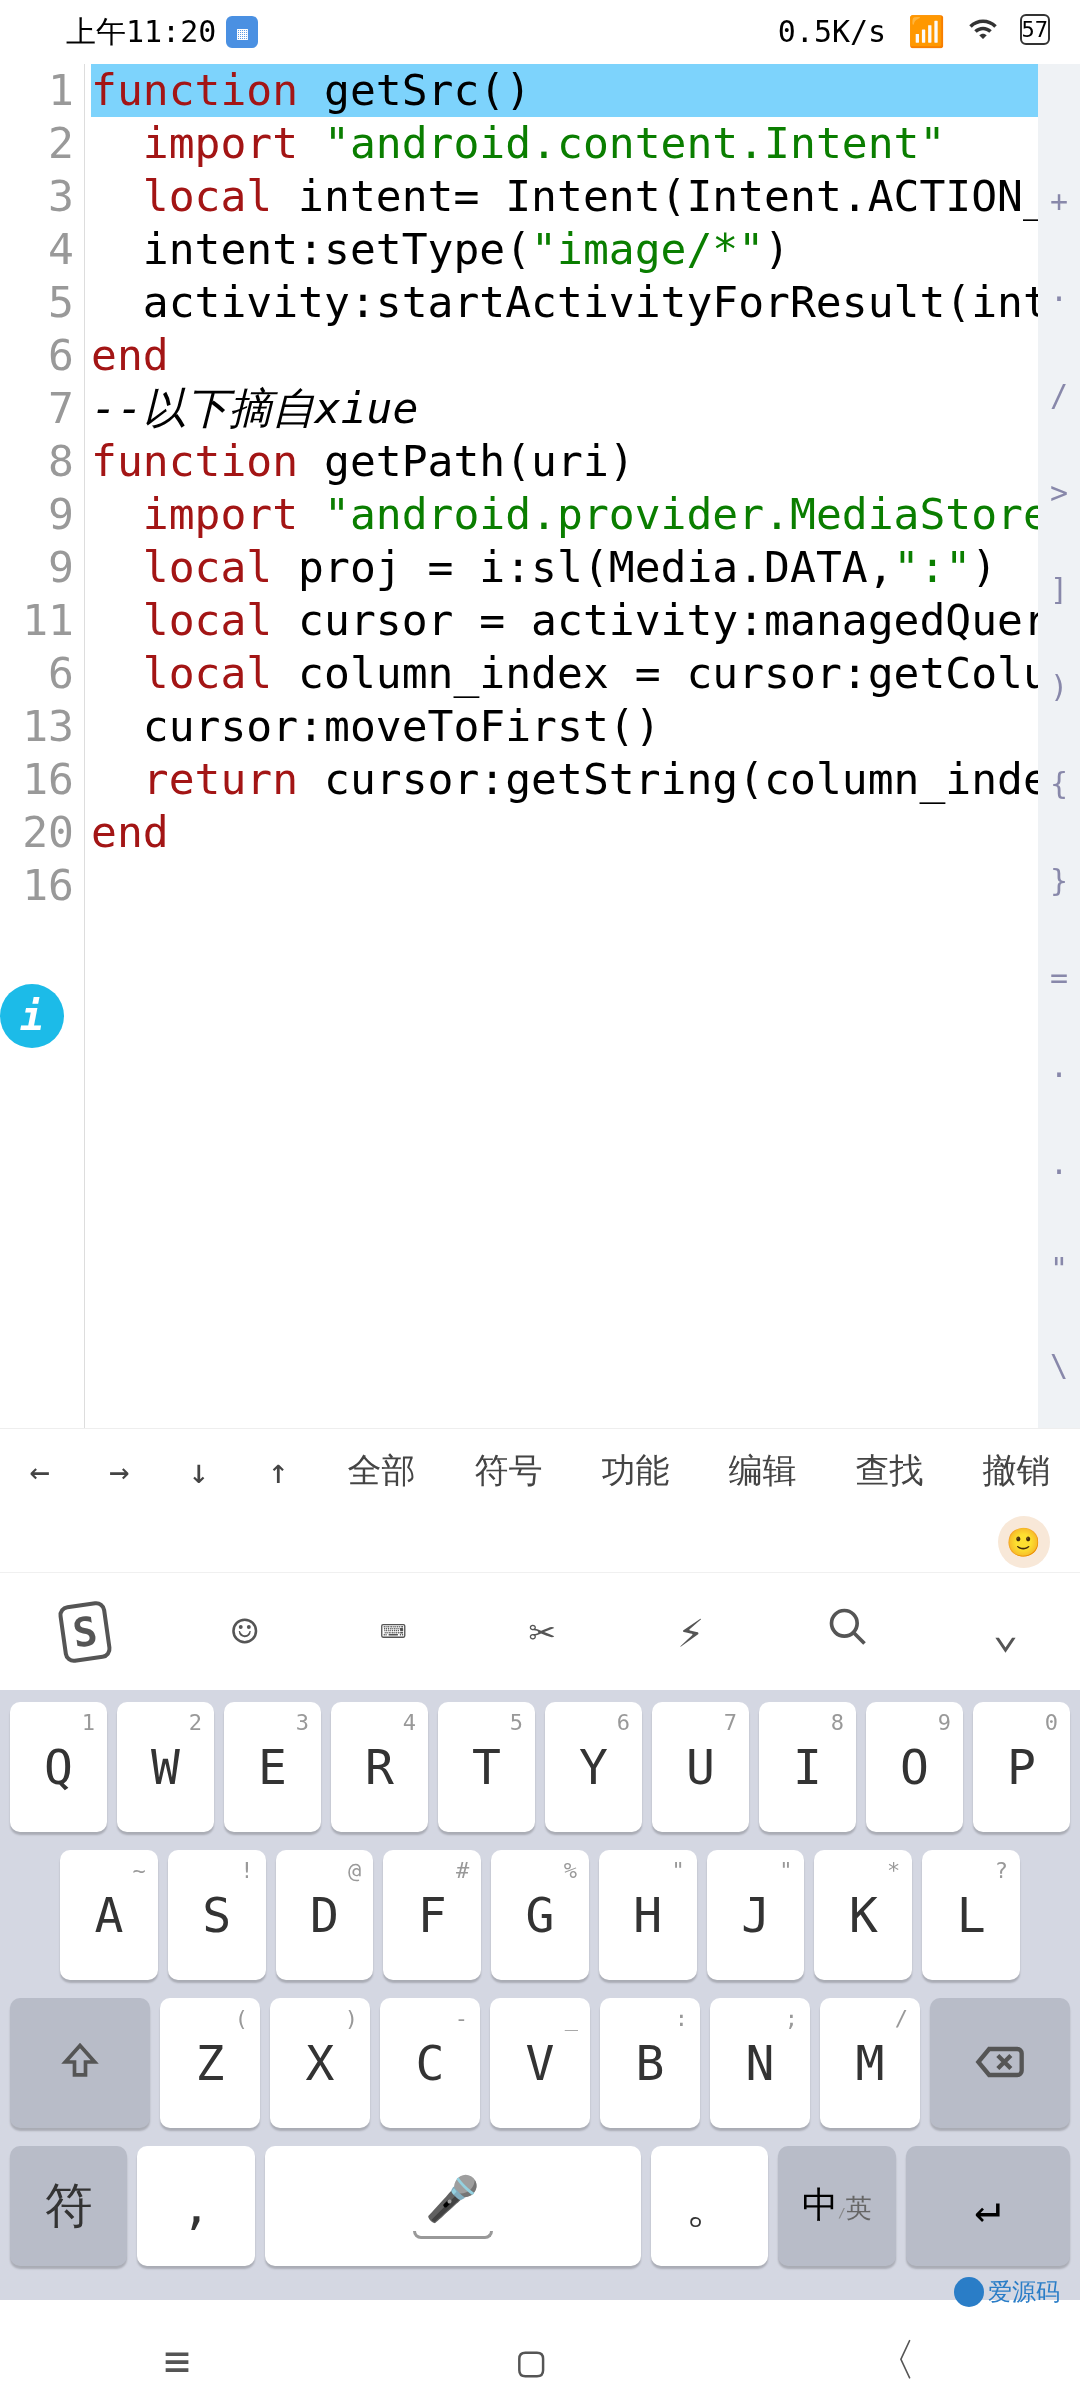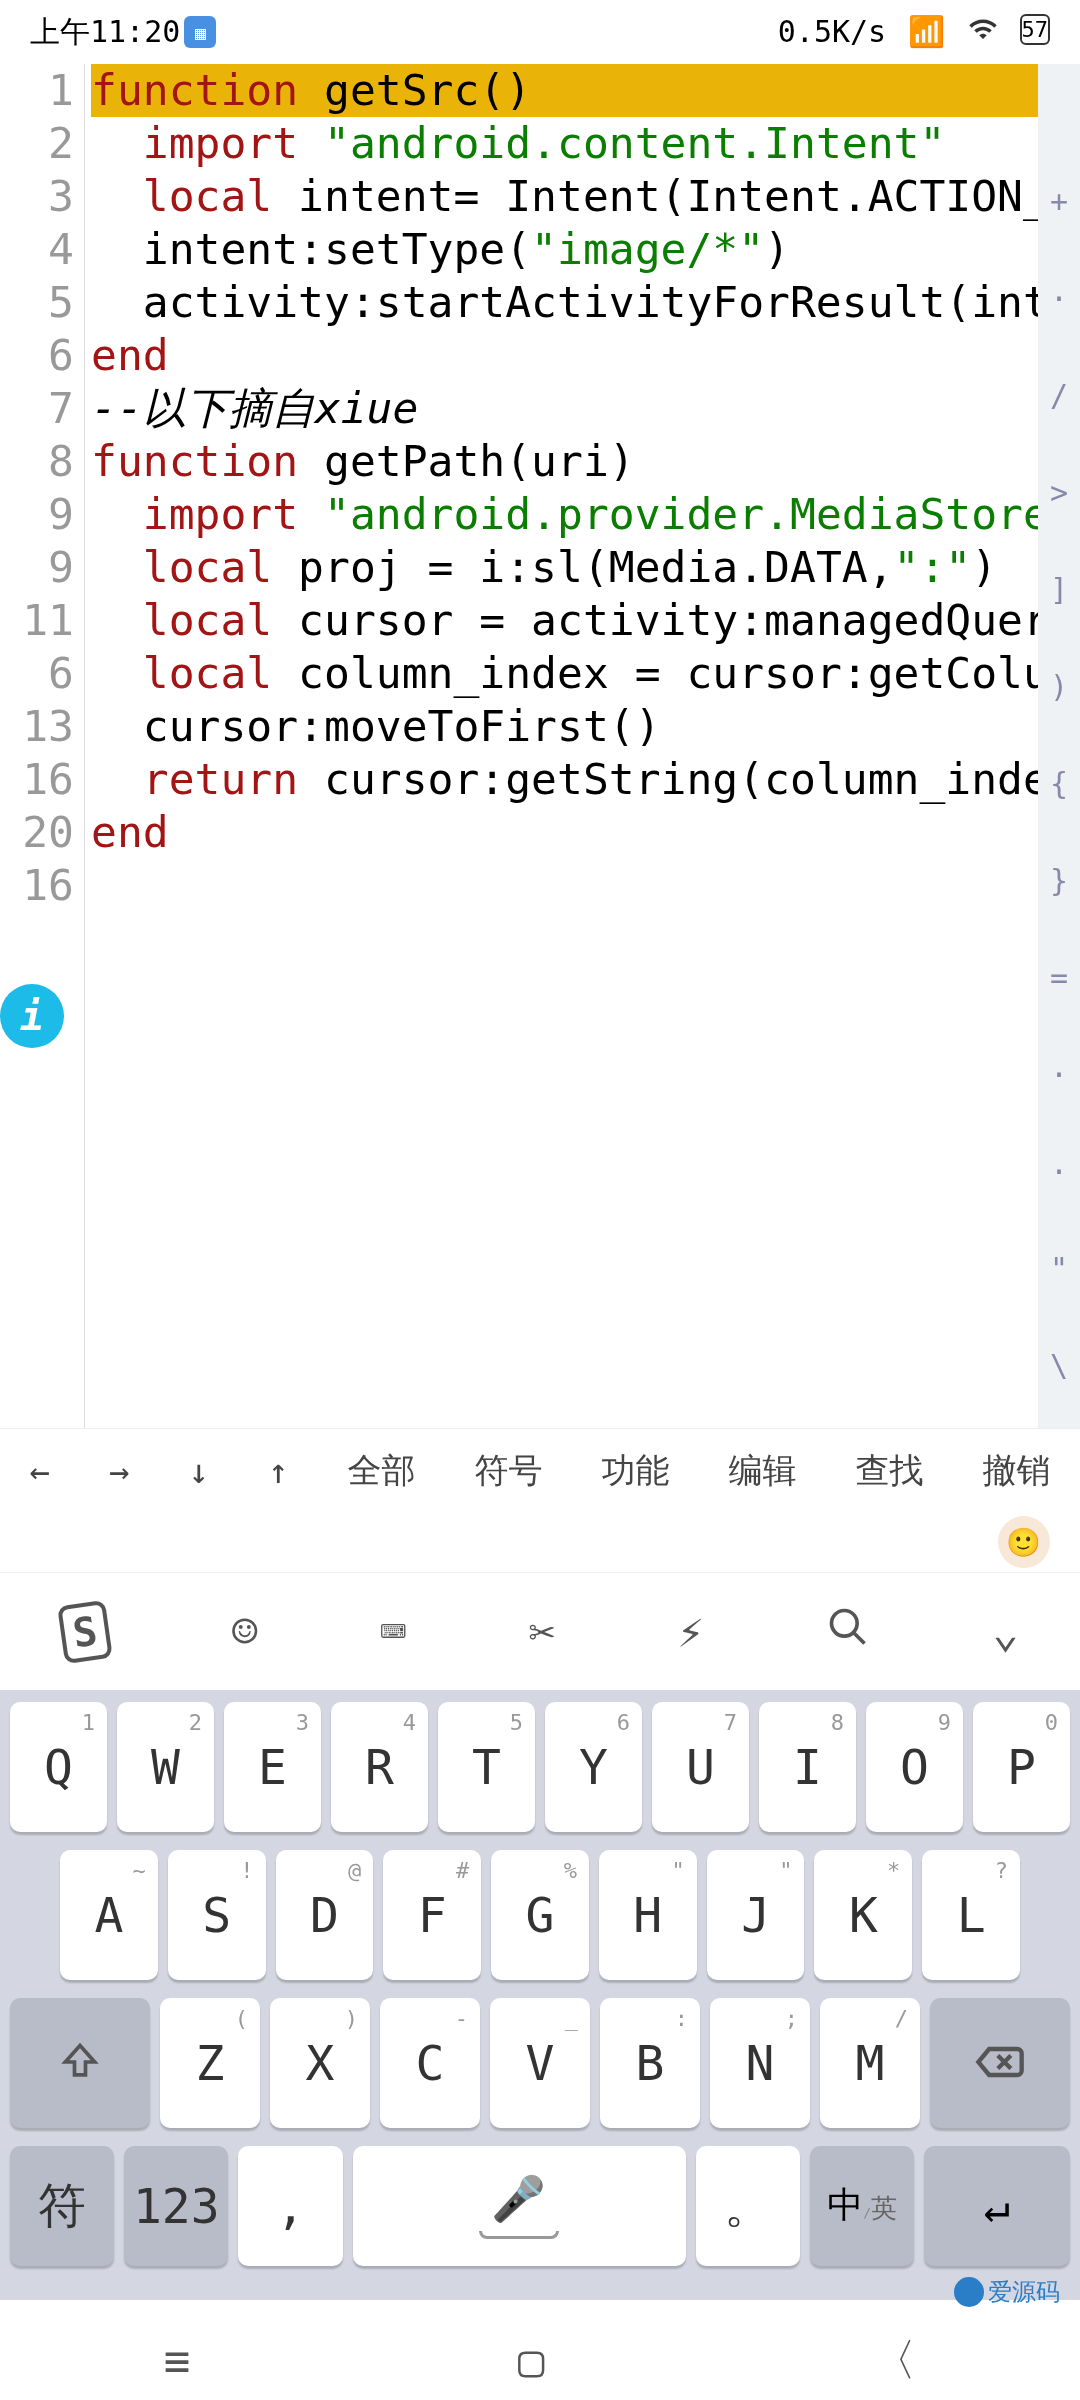--- a/index.html
+++ b/index.html
@@ -1,27 +1,27 @@
 <!DOCTYPE html>
 <html><head>
 <meta charset="utf-8">
 <style>
 * { margin: 0; padding: 0; box-sizing: border-box; }
 body { width: 1080px; height: 2400px; font-family: monospace; background: #fff; position: relative; overflow: hidden; }
 
 .status-bar { height: 64px; display: flex; justify-content: space-between; align-items: center; padding: 0 30px; font-size: 30px; }
-.status-left { display: flex; align-items: center; gap: 4px; }
+.status-left { display: flex; align-items: center; gap: 10px; margin-left: 36px; }
 .status-right { display: flex; align-items: flex-start; gap: 22px; }
 .grid-icon { width: 32px; height: 32px; background: #4a90e2; border-radius: 6px; display: flex; align-items: center; justify-content: center; color: #fff; font-size: 18px; }
 .battery { border: 2px solid #333; border-radius: 6px; padding: 1px 0; font-size: 22px; }
 
 .editor { display: flex; height: 1364px; position: relative; }
 .gutter { width: 84px; background: #fff; text-align: right; padding-right: 10px; font-size: 43px; color: #999; line-height: 53px; font-family: monospace; }
 .code-area { flex: 1; font-size: 43px; line-height: 53px; font-family: monospace; border-left: 1px solid #ddd; padding-left: 6px; white-space: pre; overflow: hidden; }
-.code-line.current { background: #eab308; }
+.code-line.current { background: #7dd3fc; }
 .kw { color: #a31515; }
 .str { color: #0a7e00; }
 .cmt { color: #000000; font-style: italic; }
 .fn { color: #000; }
 .right-strip { position: absolute; right: 0; top: 0; width: 42px; height: 100%; background: #eff2f5; display: flex; flex-direction: column; align-items: center; padding-top: 120px; gap: 62px; color: #88a; font-size: 30px; }
 .collapse-arrow { position: absolute; right: 8px; top: 8px; color: #888; font-size: 42px; }
 .info-badge { position: absolute; left: 0; top: 920px; width: 64px; height: 64px; border-radius: 50%; background: #1cbbe8; color: #fff; display: flex; align-items: center; justify-content: center; font-size: 40px; font-weight: bold; font-style: italic; }
 
 .toolbar { height: 84px; display: flex; align-items: center; justify-content: space-around; background: #fff; border-top: 1px solid #eee; font-size: 34px; color: #444; }
 .toolbar .item { padding: 0 12px; }
@@ -265,23 +265,20 @@
         <span class="backspace-icon"><svg viewBox="0 0 24 24">
             <path fill="none" stroke="#555" stroke-width="2" d="M7 6h13a2 2 0 012 2v8a2 2 0 01-2 2H7l-5-6 5-6z"></path>
             <path stroke="#555" stroke-width="2" d="M11 9l6 6M17 9l-6 6"></path>
           </svg></span>
       </div>
     </div>
   <div class="key-row" id="krow4">
       <div class="key key-bottom key-special">
         <span class="main">符</span>
       </div>
-      <div class="key key-bottom key-special">
-        <span class="main">123</span>
-      </div>
       <div class="key key-bottom ">
         <span class="main">,</span>
       </div>
       <div class="key key-bottom key-space">
         <span class="mic-icon">🎤</span>
         <span style="border-bottom:3px solid #999;width:80px;height:8px;margin-top:6px;border-radius:0 0 8px 8px;border-left:3px solid #999;border-right:3px solid #999;"></span>
       </div>
       <div class="key key-bottom ">
         <span class="main">。</span>
       </div>

